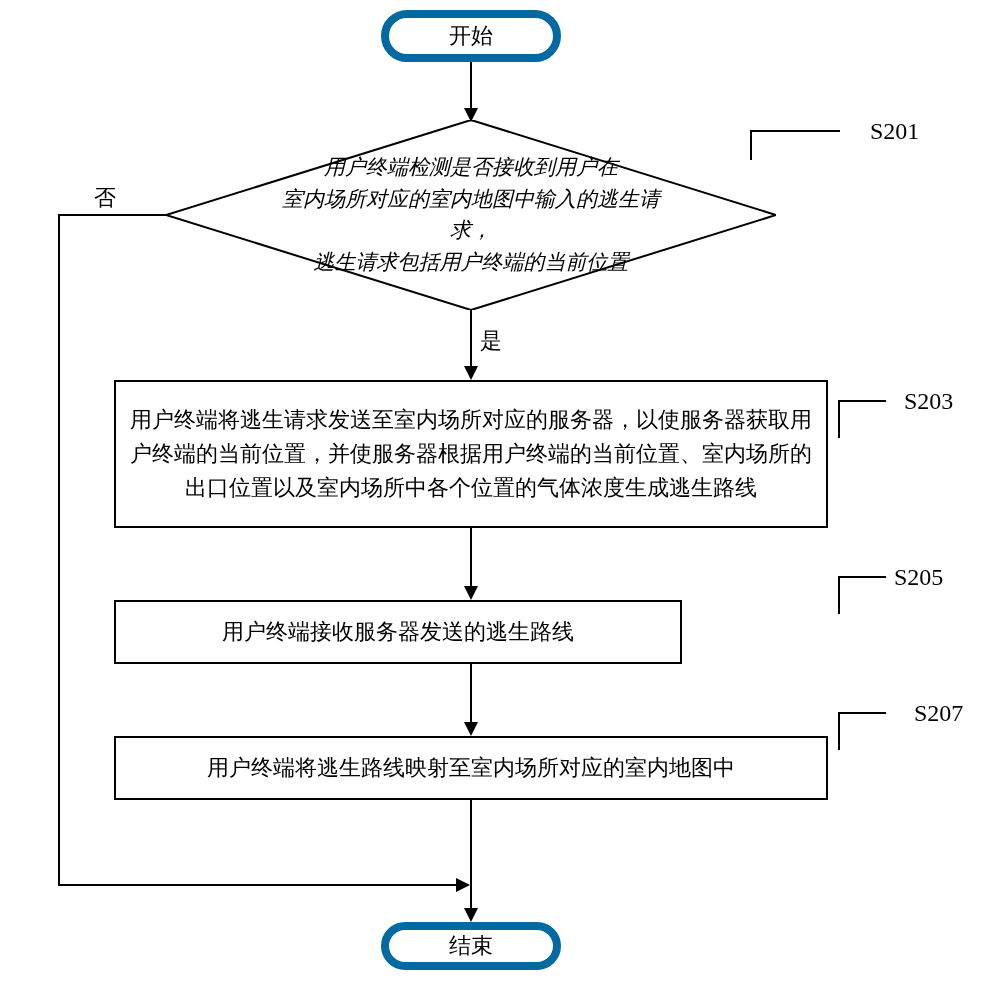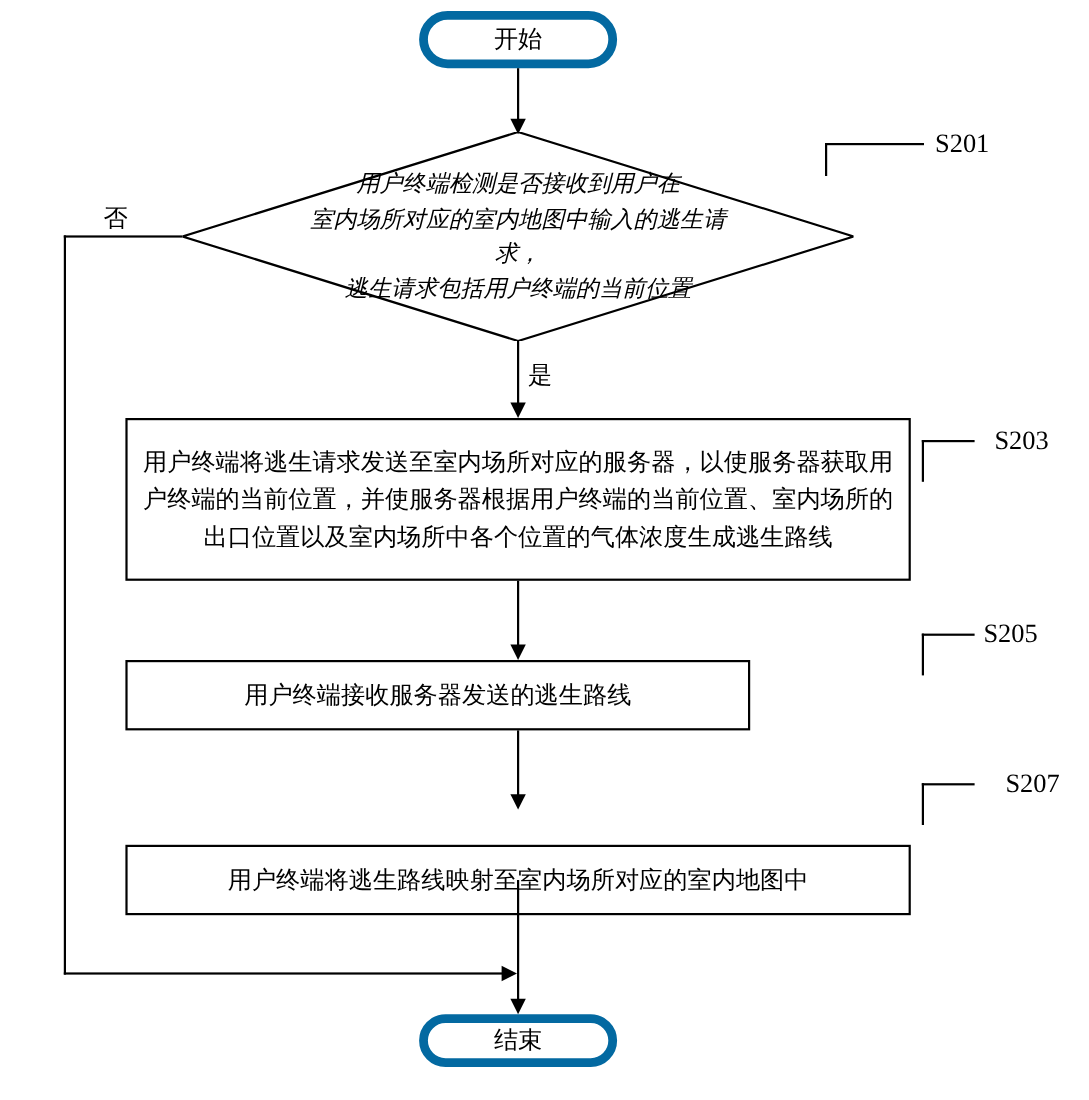--- a/index.html
+++ b/index.html
@@ -99,21 +99,21 @@
   </div>
   <div class="diamond-text">
     <span style="white-space:pre-line;">用户终端检测是否接收到用户在
 室内场所对应的室内地图中输入的逃生请求，
 逃生请求包括用户终端的当前位置</span>
   </div>
 </div>
 
 <div class="callout-v" style="left:750px; top:130px; height:30px;"></div>
 <div class="callout-h" style="left:750px; top:130px; width:90px;"></div>
-<div class="label" style="left:850px; top:118px;">S201</div>
+<div class="label" style="left:870px; top:118px;">S201</div>
 
 <div class="arrow-line" style="left:58px; top:214px; width:108px; height:2px;"></div>
 <div class="zh-label" style="left:94px; top:183px;">否</div>
 <div class="arrow-line" style="left:58px; top:214px; width:2px; height:672px;"></div>
 <div class="arrow-line" style="left:58px; top:884px; width:400px; height:2px;"></div>
 <div class="arrowhead right" style="left:456px; top:878px;"></div>
 
 <div class="arrow-line" style="left:470px; top:310px; width:2px; height:58px;"></div>
 <div class="zh-label" style="left:480px; top:326px;">是</div>
 <div class="arrowhead down" style="left:464px; top:366px;"></div>
@@ -131,21 +131,21 @@
 <div class="process" style="left:114px; top:600px; width:568px; height:64px;">
   <span>用户终端接收服务器发送的逃生路线</span>
 </div>
 <div class="callout-v" style="left:838px; top:576px; height:38px;"></div>
 <div class="callout-h" style="left:838px; top:576px; width:48px;"></div>
 <div class="label" style="left:894px; top:564px;">S205</div>
 
 <div class="arrow-line" style="left:470px; top:664px; width:2px; height:60px;"></div>
 <div class="arrowhead down" style="left:464px; top:722px;"></div>
 
-<div class="process" style="left:114px; top:736px; width:714px; height:64px;margin-top:32px;">
+<div class="process" style="left:114px; top:736px; width:714px; height:64px;">
   <span>用户终端将逃生路线映射至室内场所对应的室内地图中</span>
 </div>
 <div class="callout-v" style="left:838px; top:712px; height:38px;"></div>
 <div class="callout-h" style="left:838px; top:712px; width:48px;"></div>
 <div class="label" style="left:914px; top:700px;">S207</div>
 
 <div class="arrow-line" style="left:470px; top:800px; width:2px; height:110px;"></div>
 <div class="arrowhead down" style="left:464px; top:908px;"></div>
 
 <div class="terminator" style="left:381px; top:922px; width:180px; height:48px;">

